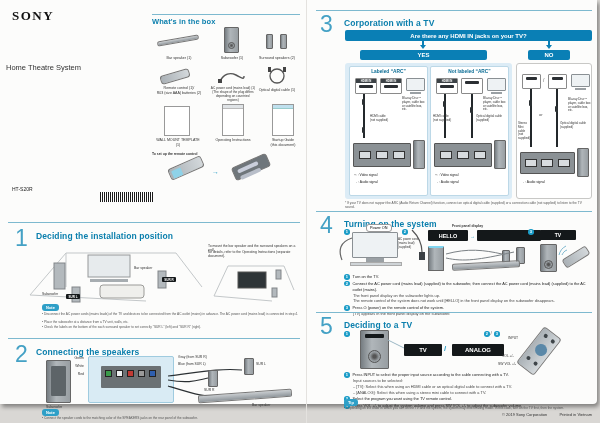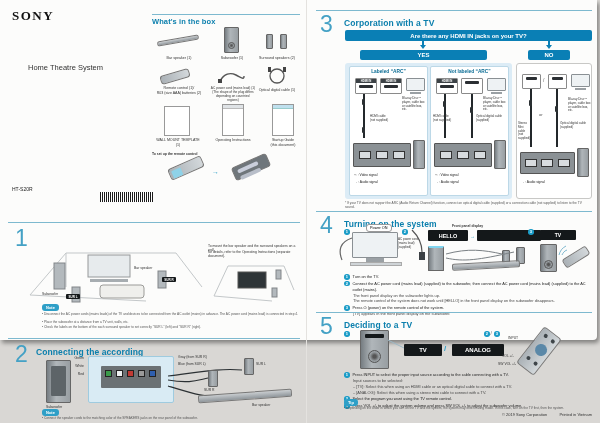--- a/index.html
+++ b/index.html
@@ -1,18 +1,18 @@
 <!DOCTYPE html>
 <html><head>
 <meta charset="utf-8">
 <style>
   *{margin:0;padding:0;box-sizing:border-box}
   html,body{width:600px;height:423px}
   body{background:#d9d7d4;font-family:"Liberation Sans",sans-serif;position:relative;overflow:hidden}
-  .sheet{position:absolute;left:0;top:0;width:597px;height:340px;background:#fcfcfb;box-shadow:2px 3px 4px rgba(0,0,0,.4);border-radius:0 0 4px 0}
+  .sheet{position:absolute;left:0;top:0;width:597px;height:404px;background:#fcfcfb;box-shadow:2px 3px 4px rgba(0,0,0,.4);border-radius:0 0 4px 0}
   .r{position:absolute}
   .rule{height:1px;background:#7db9cf}
   .vline{width:1px;background:#e4e2df}
   .num{font-size:23px;color:#44a1c5;line-height:1}
   .h1{font-size:8.5px;font-weight:bold;color:#0b7fad;letter-spacing:.1px}
   .cap{font-size:3.6px;color:#333;text-align:center;white-space:pre-line;line-height:1.3}
   .lbl{font-size:3.4px;color:#333;white-space:pre-line;line-height:1.25}
   .txt{font-size:3.9px;color:#222;line-height:1.5}
   .sub{color:#444}
   .pill{background:#0a7fb5;color:#fff;font-weight:bold;text-align:center;border-radius:2px;display:flex;align-items:center;justify-content:center}
@@ -48,21 +48,21 @@
   .barcode{background:repeating-linear-gradient(90deg,#1b1b1b 0 1px,#fff 1px 2px,#1b1b1b 2px 2.6px,#fff 2.6px 4.2px,#1b1b1b 4.2px 4.8px,#fff 4.8px 6px)}
   .woofer{border-radius:50%;border:1px solid #555;background:radial-gradient(circle at 50% 50%, #555 20%, #9aa0a4 60%)}
 </style>
 </head>
 <body>
 
 <div class="sheet">
   <div class="r vline" style="left:306px;top:0;height:423px"></div>
 
   <div class="r sony" style="left:12px;top:8px">SONY</div>
-  <div class="r prod" style="left:28px;top:63px">Home Theatre System</div>
+  <div class="r prod" style="left:6px;top:63px">Home Theatre System</div>
   <div class="r model" style="left:12px;top:186px">HT-S20R</div>
   <div class="r barcode" style="left:100px;top:192px;width:53px;height:10px"></div>
 
   <div class="r rule" style="left:152px;top:14px;width:148px"></div>
   <div class="r h1" style="left:152px;top:17px;font-size:7.5px">What's in the box</div>
 
   <div class="r bar3d" style="left:157px;top:38px;width:42px;height:5px;transform:rotate(-10deg)"></div>
   <div class="r tower" style="left:224px;top:27px;width:15px;height:26px">
       <div class="woofer" style="width:7px;height:7px;margin:14px auto 0"></div>
     </div>
@@ -107,20 +107,21 @@
       <div style="width:10px;height:8px;margin:2px;background:#8fd2e8;border-radius:1px"></div>
     </div>
   <div class="r" style="left:212px;top:168px;color:#2e9fc7;font-size:7px;font-weight:bold">→</div>
   <div class="r remote" style="left:232px;top:160px;width:38px;height:14px;transform:rotate(-24deg);background:#6f767b">
       <div style="width:22px;height:4px;margin:3px 4px;background:#c9cedb;border-radius:2px"></div>
       <div style="width:22px;height:4px;margin:0 4px;background:#b8bec9;border-radius:2px"></div>
     </div>
 
   <div class="r rule" style="left:8px;top:222px;width:292px"></div>
   <div class="r num" style="left:15px;top:227px">1</div>
+  <div class="r h1" style="left:36px;top:231px">Deciding the installation position</div>
 
   <svg class="r" style="left:26px;top:243px" width="178" height="60" viewBox="0 0 178 60">
     <polyline points="4,52 40,10 150,10 176,44" fill="none" stroke="#c3c7c9" stroke-width="1"></polyline>
     <line x1="40" y1="10" x2="40" y2="44" stroke="#c3c7c9"></line>
     <line x1="4" y1="52" x2="120" y2="58" stroke="#c3c7c9"></line>
     <rect x="62" y="12" width="42" height="22" fill="#e7ebed" stroke="#95989a"></rect>
     <rect x="64" y="36" width="38" height="3" fill="#a7adb1"></rect>
     <rect x="28" y="20" width="11" height="26" fill="#b3b9bd" stroke="#818589"></rect>
     <rect x="74" y="42" width="44" height="13" rx="3" fill="#efefec" stroke="#9b9b98"></rect>
     <rect x="132" y="28" width="8" height="17" fill="#b3b9bd" stroke="#818589"></rect>
@@ -141,21 +142,21 @@
     <rect x="60" y="28" width="5" height="9" fill="#b3b9bd" stroke="#818589"></rect>
   </svg>
 
   <div class="r npill" style="left:42px;top:304px">Note</div>
   <div class="r micro" style="left:42px;top:312px;width:256px">• Disconnect the AC power cords (mains leads) of the TV and devices to be connected from the AC outlet (mains) in advance. The AC power cord (mains lead) is connected in step 4.</div>
   <div class="r micro" style="left:42px;top:320px;width:256px">• Place the subwoofer at a distance from a TV unit, walls, etc.</div>
   <div class="r micro" style="left:42px;top:325px;width:256px">• Check the labels on the bottom of the each surround speaker to set correctly "SUR L" (left) and "SUR R" (right).</div>
 
   <div class="r rule" style="left:8px;top:338px;width:292px"></div>
   <div class="r num" style="left:15px;top:343px">2</div>
-  <div class="r h1" style="left:36px;top:347px">Connecting the according</div>
+  <div class="r h1" style="left:36px;top:347px">Connecting the speakers</div>
 
   <div class="r tower" style="left:46px;top:360px;width:25px;height:43px">
       <div style="width:15px;height:30px;margin:5px auto 0;background:#5d6468;border-radius:1px"></div>
     </div>
   <div class="r lbl" style="left:46px;top:405px">Subwoofer</div>
 
   <div class="r" style="left:88px;top:356px;width:86px;height:47px;background:#d9ebf4;border:1px solid #9fcbdf;border-radius:2px">
     <div style="position:absolute;left:12px;top:9px;width:60px;height:22px;background:#6b7174;border-radius:1px"></div>
     <div style="position:absolute;left:16px;top:13px;width:7px;height:7px;background:#3a9a4a;border:1px solid #222"></div>
     <div style="position:absolute;left:27px;top:13px;width:7px;height:7px;background:#eceff0;border:1px solid #222"></div>

